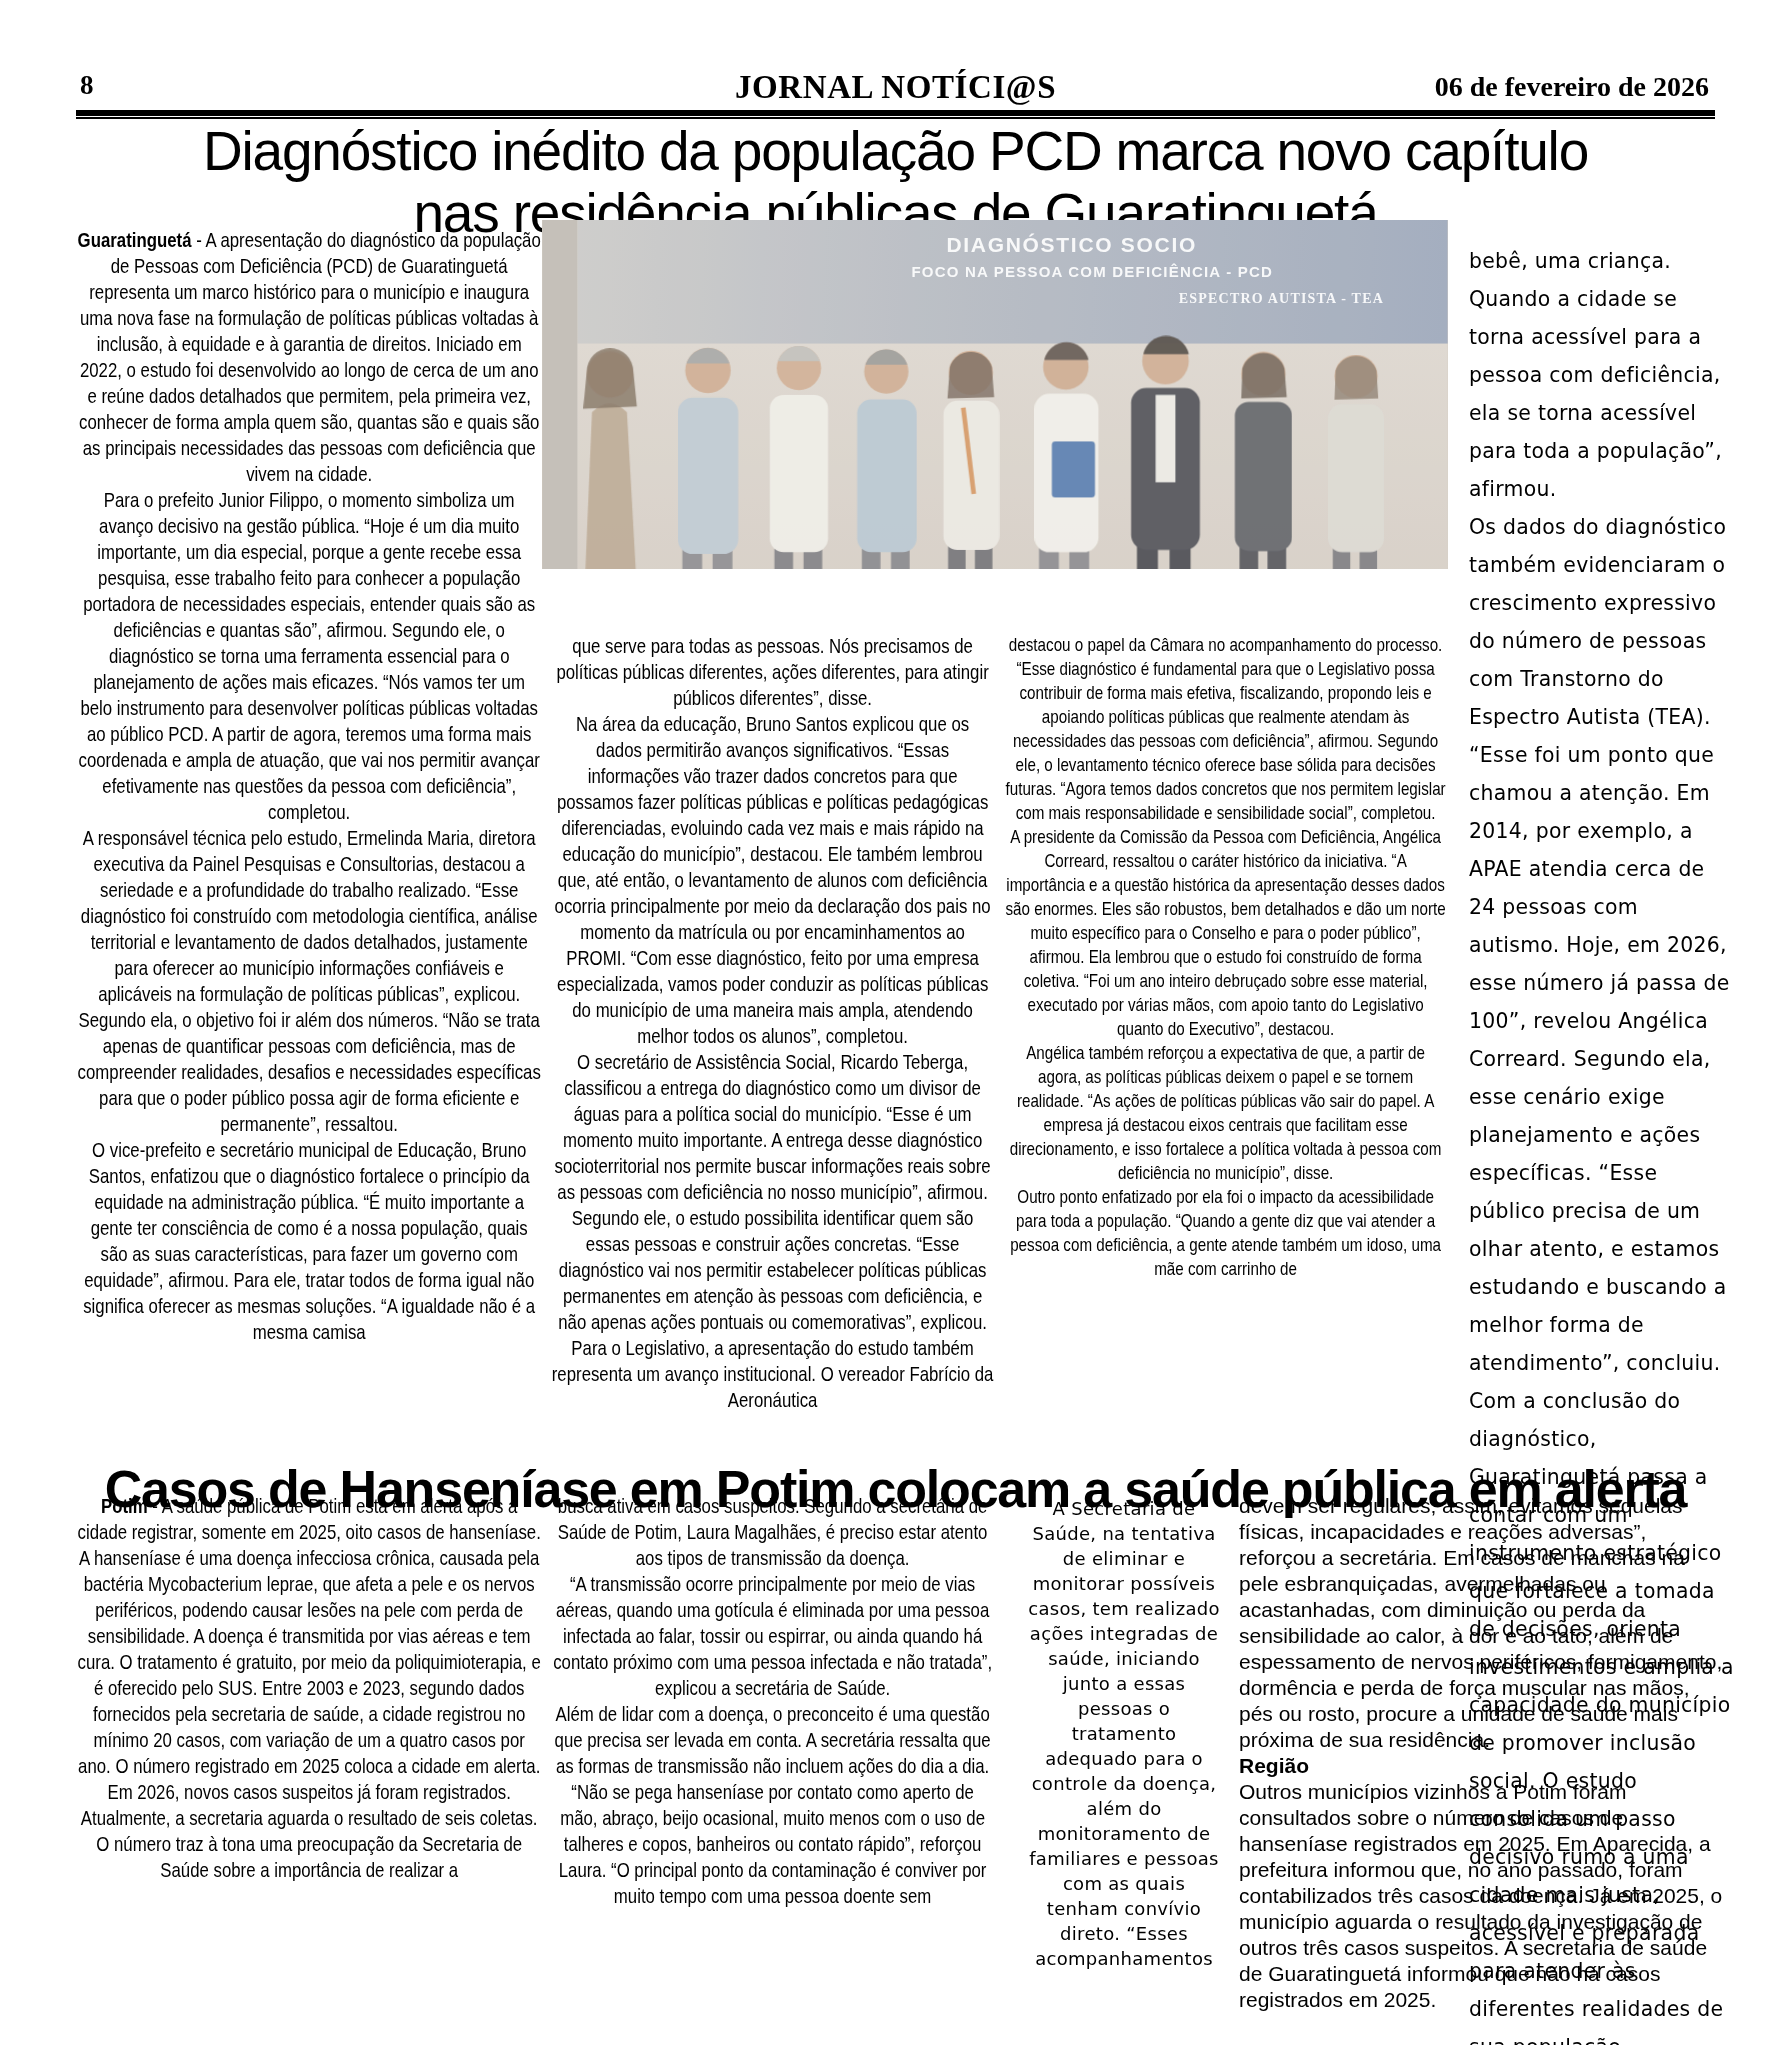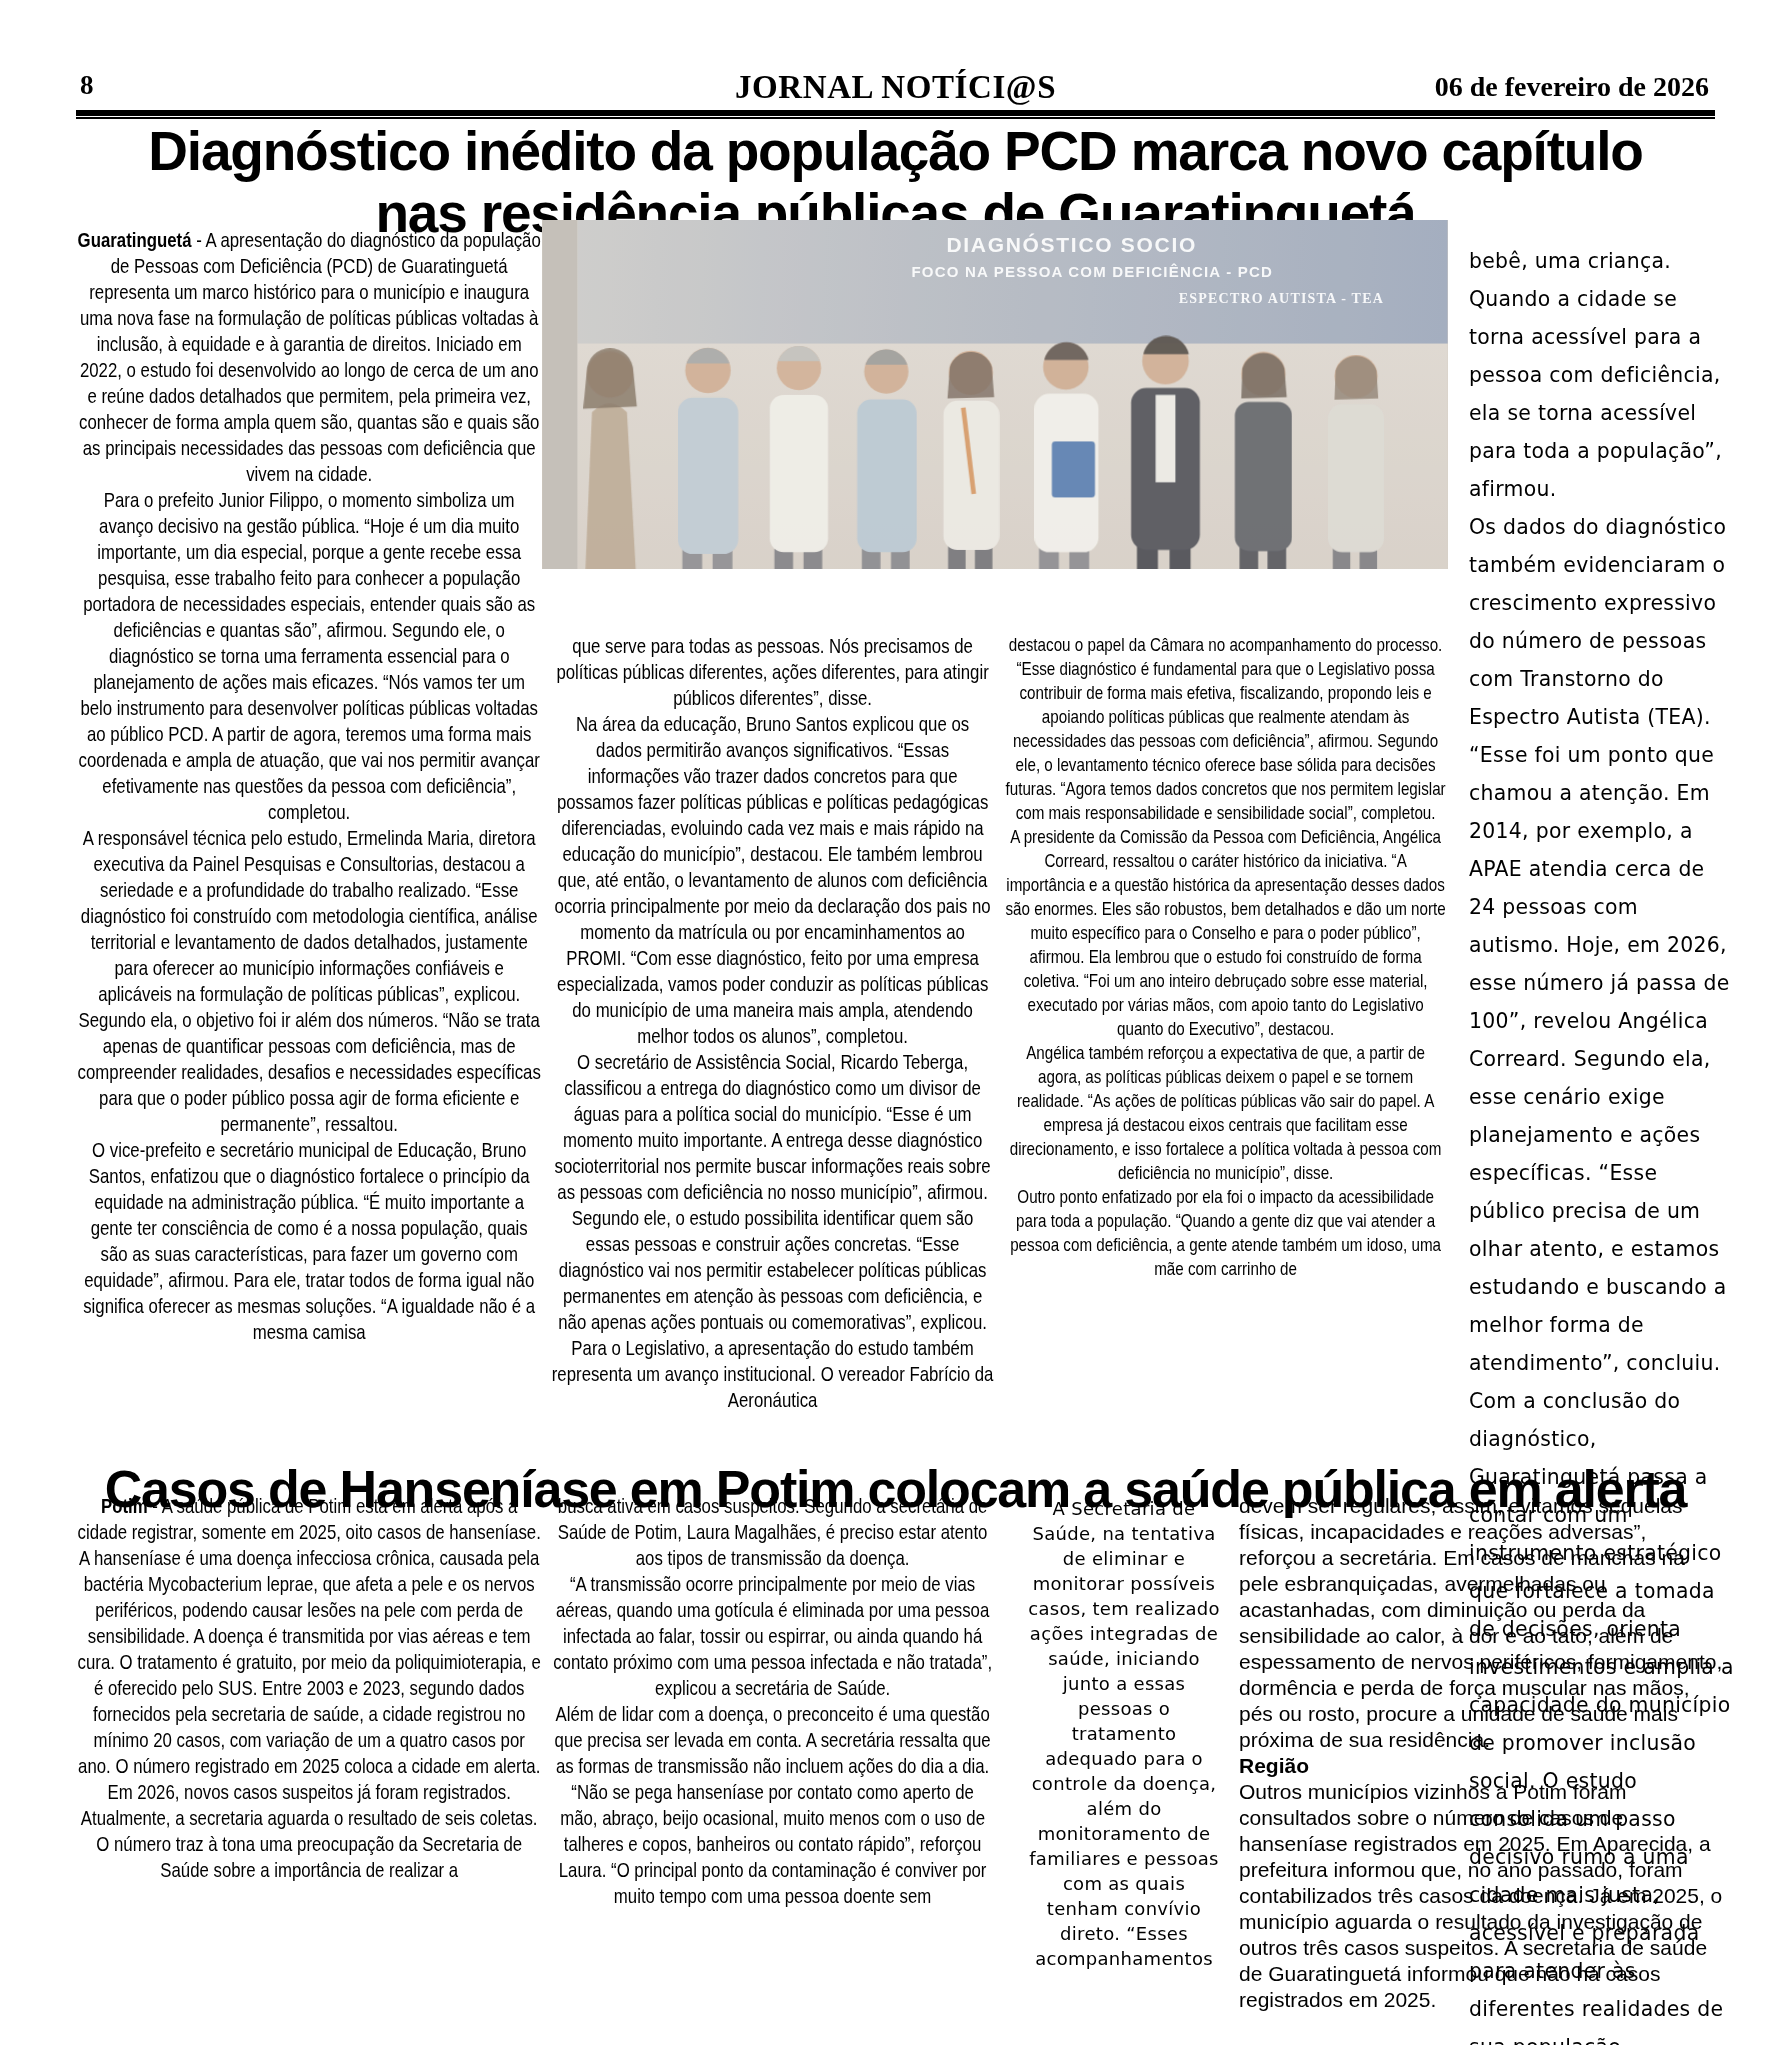--- a/index.html
+++ b/index.html
@@ -8,21 +8,21 @@
     font-family:"Liberation Sans",sans-serif;color:#000;overflow:hidden;
   }
   
   .pagenum{position:absolute;left:80px;top:70px;font-family:"Liberation Serif",serif;font-weight:bold;font-size:27px;}
   .masthead{position:absolute;left:0;right:0;top:69px;text-align:center;
     font-family:"Liberation Serif",serif;font-weight:bold;font-size:33px;letter-spacing:0.6px;}
   .dateline{position:absolute;right:82px;top:71px;font-family:"Liberation Serif",serif;font-weight:bold;font-size:28px;}
   .rule{position:absolute;left:76px;right:76px;top:110px;height:5.8px;background:#000;}
   .rule2{position:absolute;left:76px;right:76px;top:117px;height:1.7px;background:#000;}
   
-  .headline1{position:absolute;left:0;right:0;top:121px;text-align:center;font-weight:bold;
+  .headline1{position:absolute;left:0;right:0;top:121px;text-align:center;font-weight:normal;
     font-size:55px;line-height:1.12;letter-spacing:-1.2px;}
   .headline2{position:absolute;left:0;right:0;top:1462px;text-align:center;font-weight:bold;
     font-size:52px;line-height:1.05;letter-spacing:-1.2px;}
   
   .photo{position:absolute;left:542px;top:220px;width:906px;height:349px;overflow:hidden;background:#d7d1c8;}
   .photo svg{display:block;}
   .scrtext{position:absolute;color:rgba(255,255,255,.9);font-weight:bold;white-space:nowrap;}
   .scr1{top:13px;right:251px;font-size:21px;letter-spacing:1.7px;}
   .scr2{top:43px;right:175px;font-size:15px;letter-spacing:1.2px;}
   .scr3{top:71px;right:64px;font-size:14px;letter-spacing:1.2px;font-family:Liberation Serif, serif;}

